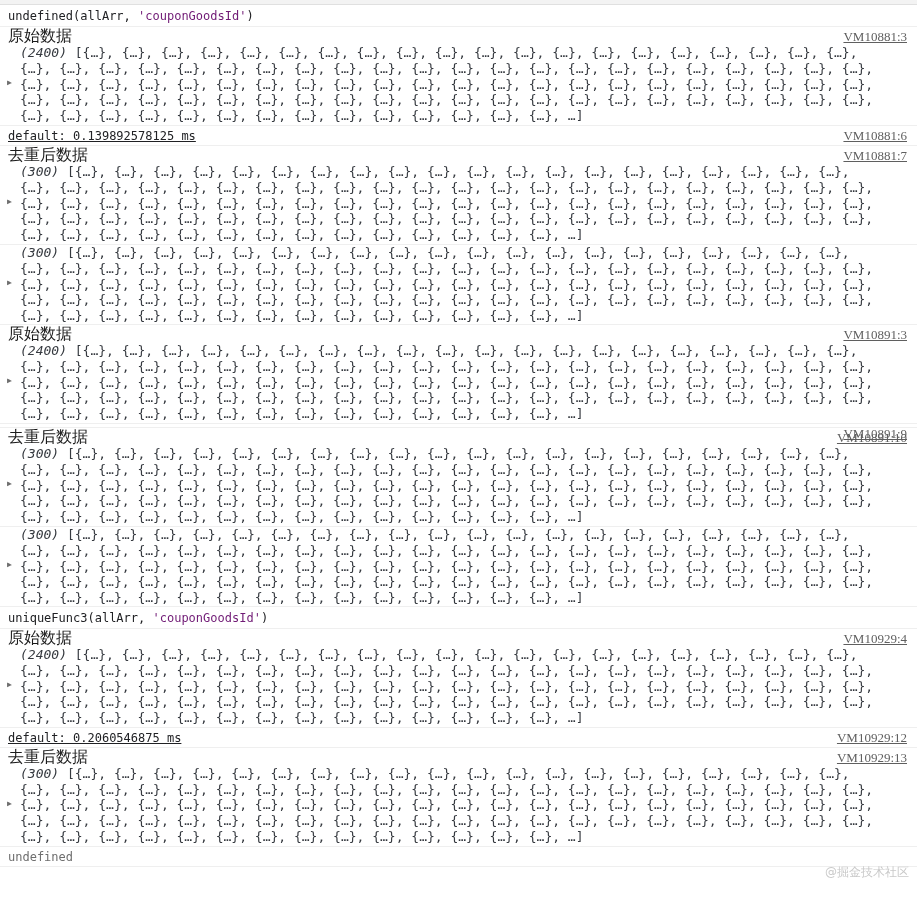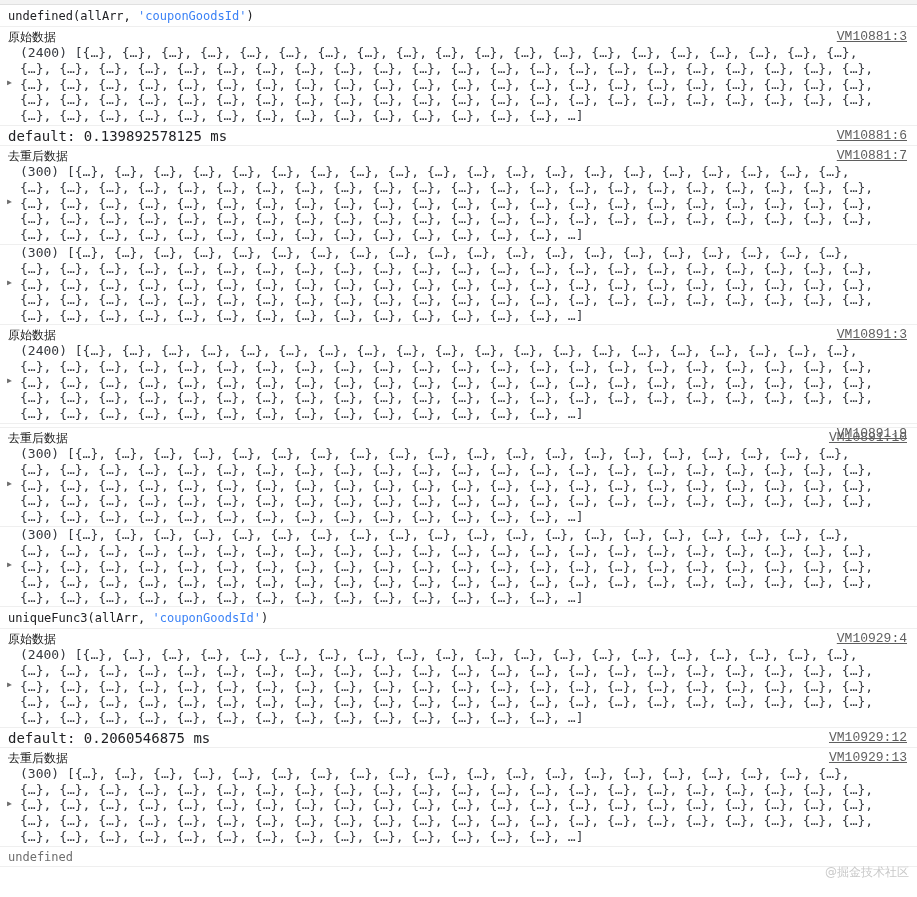--- a/index.html
+++ b/index.html
@@ -21,62 +21,63 @@
     border-bottom: 1px solid #efefef;
     padding: 2px 8px 1px 8px;
   }
   .entry.input-row { padding-top: 3px; padding-bottom: 2px; }
   .code-line {
     font-size: 12px;
     line-height: 16px;
     color: #202124;
     white-space: pre;
   }
-  .str { color: #3b82f6; text-align: center; }
+  .str { color: #701a75; text-align: center; }
   .lbl-line {
-    font-size: 12px;
+    font-size: 16px;
     line-height: 16px;
     color: #1b1b1b;
-    font-family: Liberation Sans, sans-serif;
+    font-family: Liberation Mono, monospace;
   }
   .vm {
     position: absolute;
     right: 10px;
     top: 2px;
     font-size: 13px;
     line-height: 16px;
     color: #5f5f5f;
     text-decoration: underline;
     cursor: pointer;
-    font-family: Liberation Mono, monospace;
+    font-family: Liberation Serif, serif;
   }
   .arr {
     position: relative;
     margin-left: 12px;
     font-size: 13px;
     line-height: 15.8px;
     color: #35393f;
     white-space: pre;
     cursor: default;
   }
-  .arr .cnt { }
+  .arr .cnt { font-style: italic; }
   .tri {
     position: absolute;
     left: -13px;
     top: 33px;
     font-size: 8px;
     line-height: 10px;
     color: #6e6e6e;
     cursor: pointer;
   }
   .timing-line {
-    font-size: 14px;
+    font-size: 12px;
     line-height: 16px;
     color: #202124;
     white-space: pre;
+    text-decoration: underline;
   }
   .undef-line {
     font-size: 12px;
     line-height: 16px;
     color: #6e6e6e;
   }
   .watermark {
     position: absolute;
     top: 866px;
     right: 8px;

